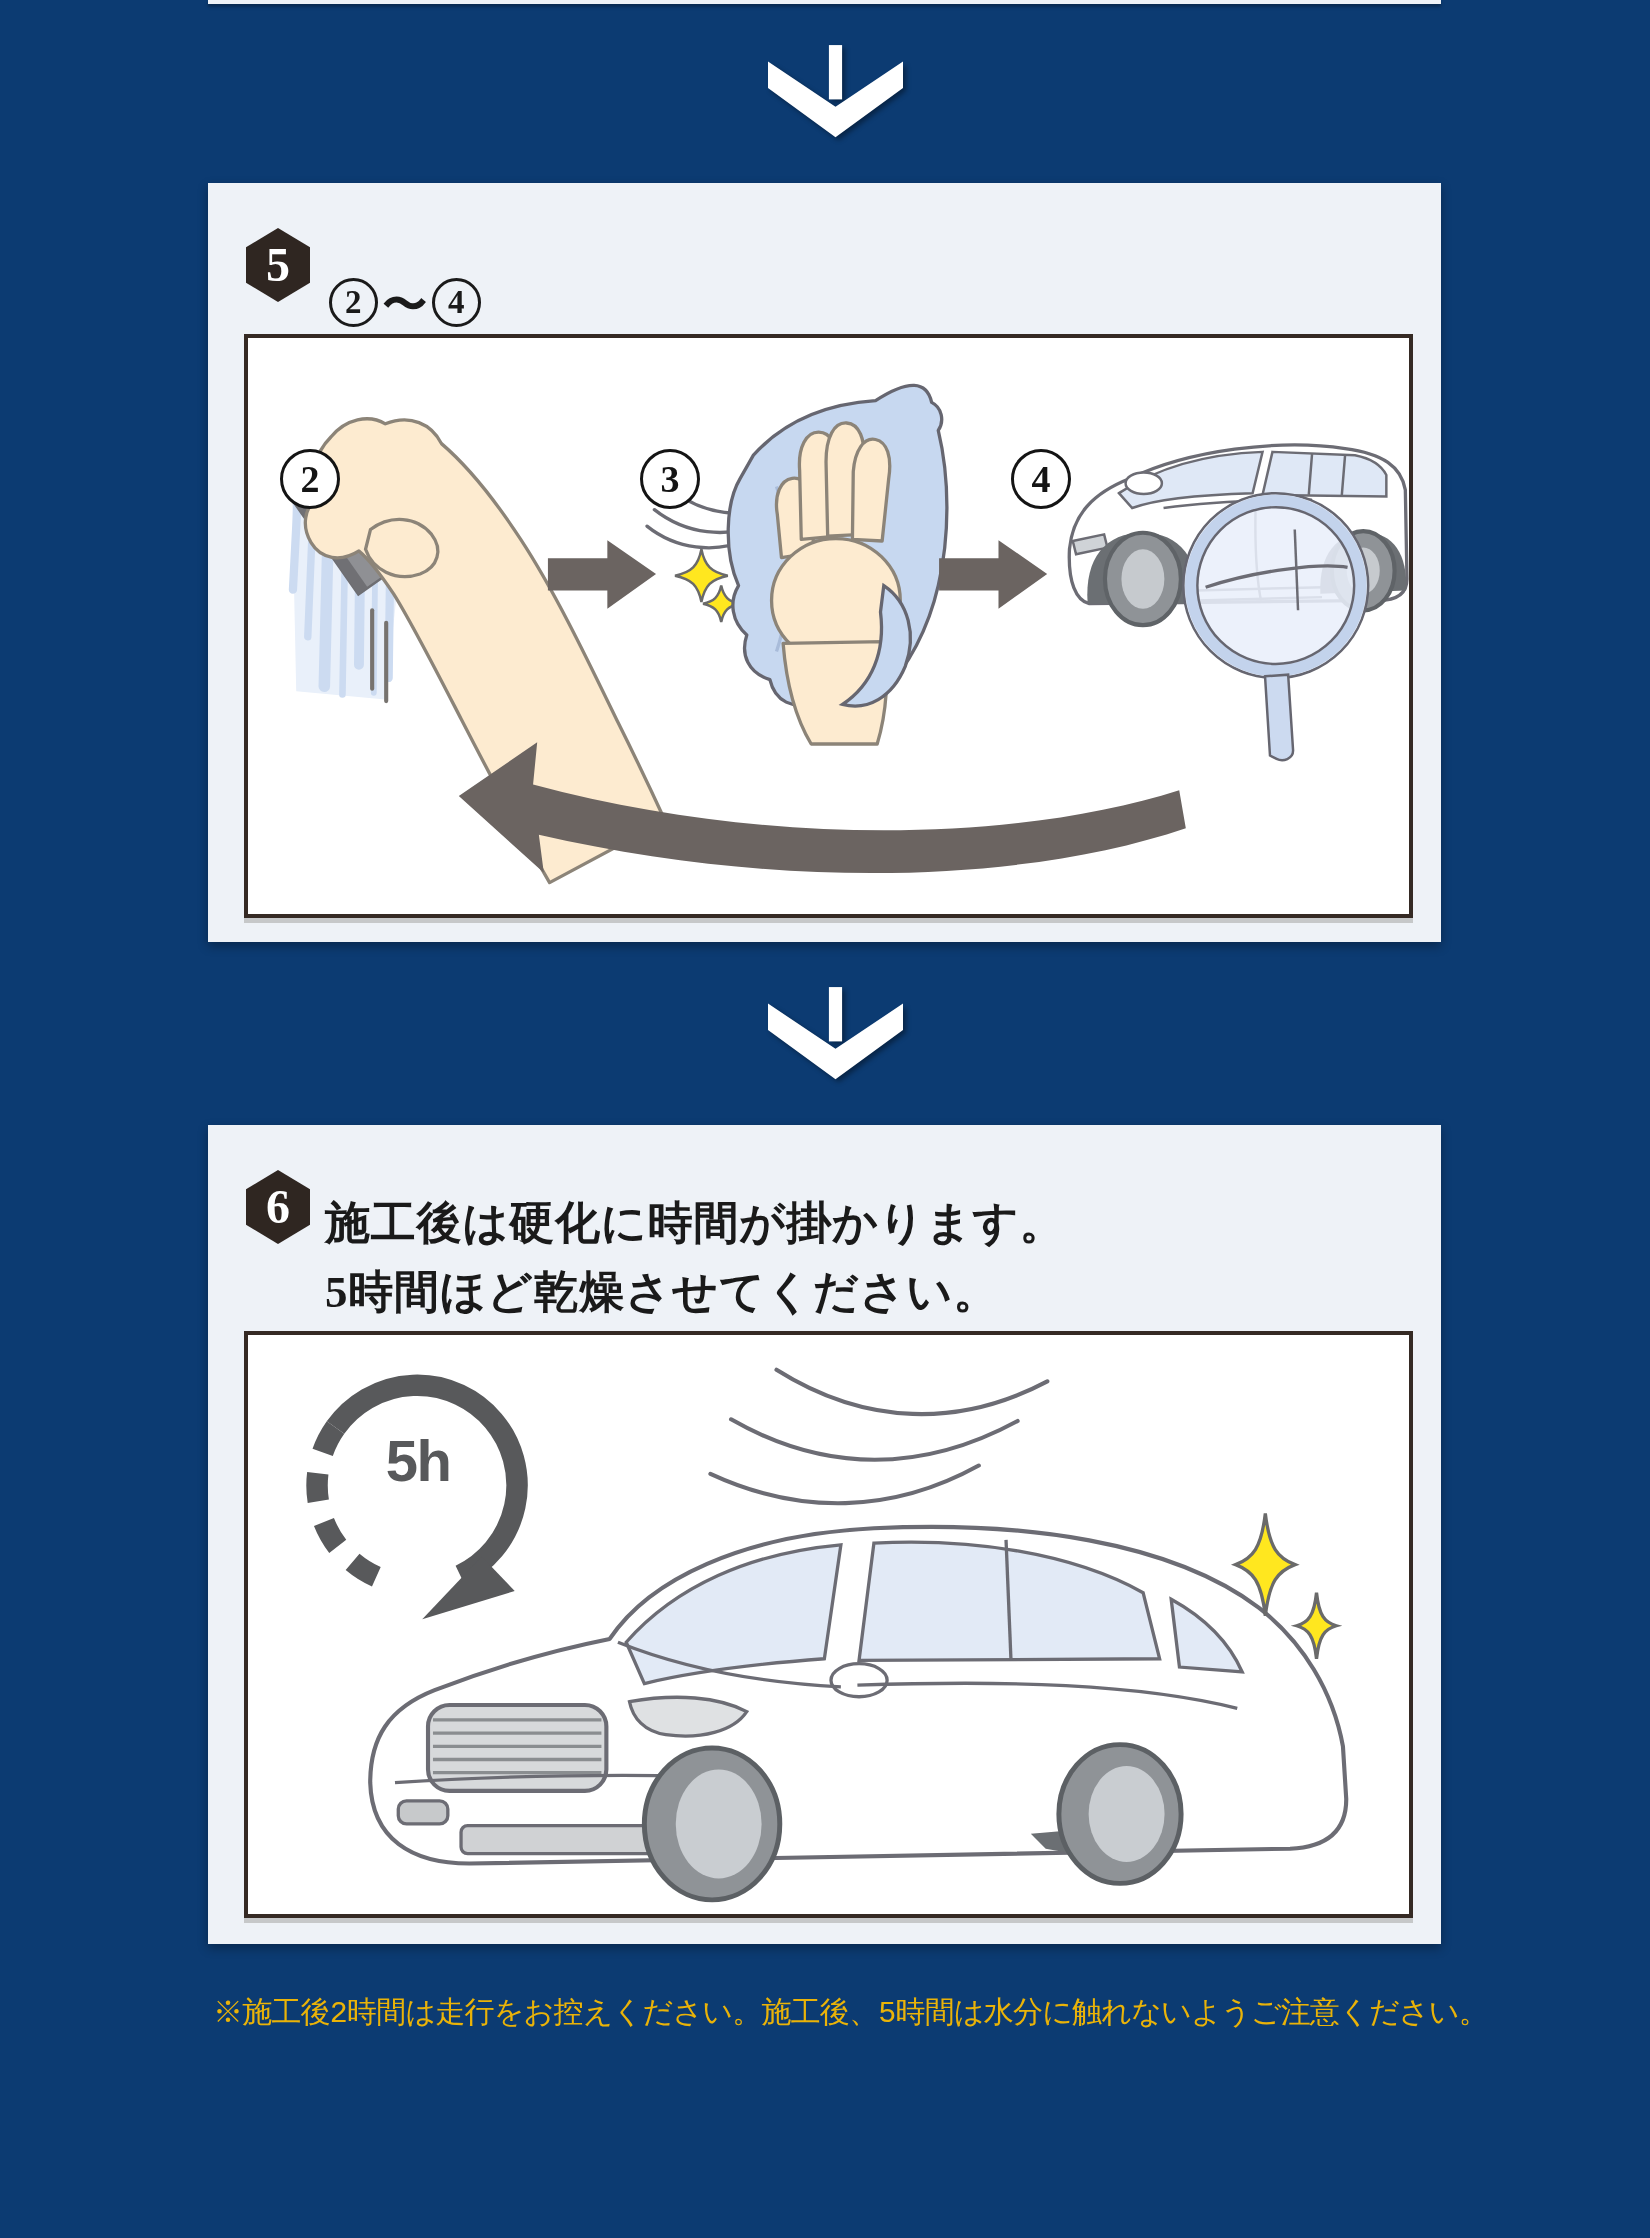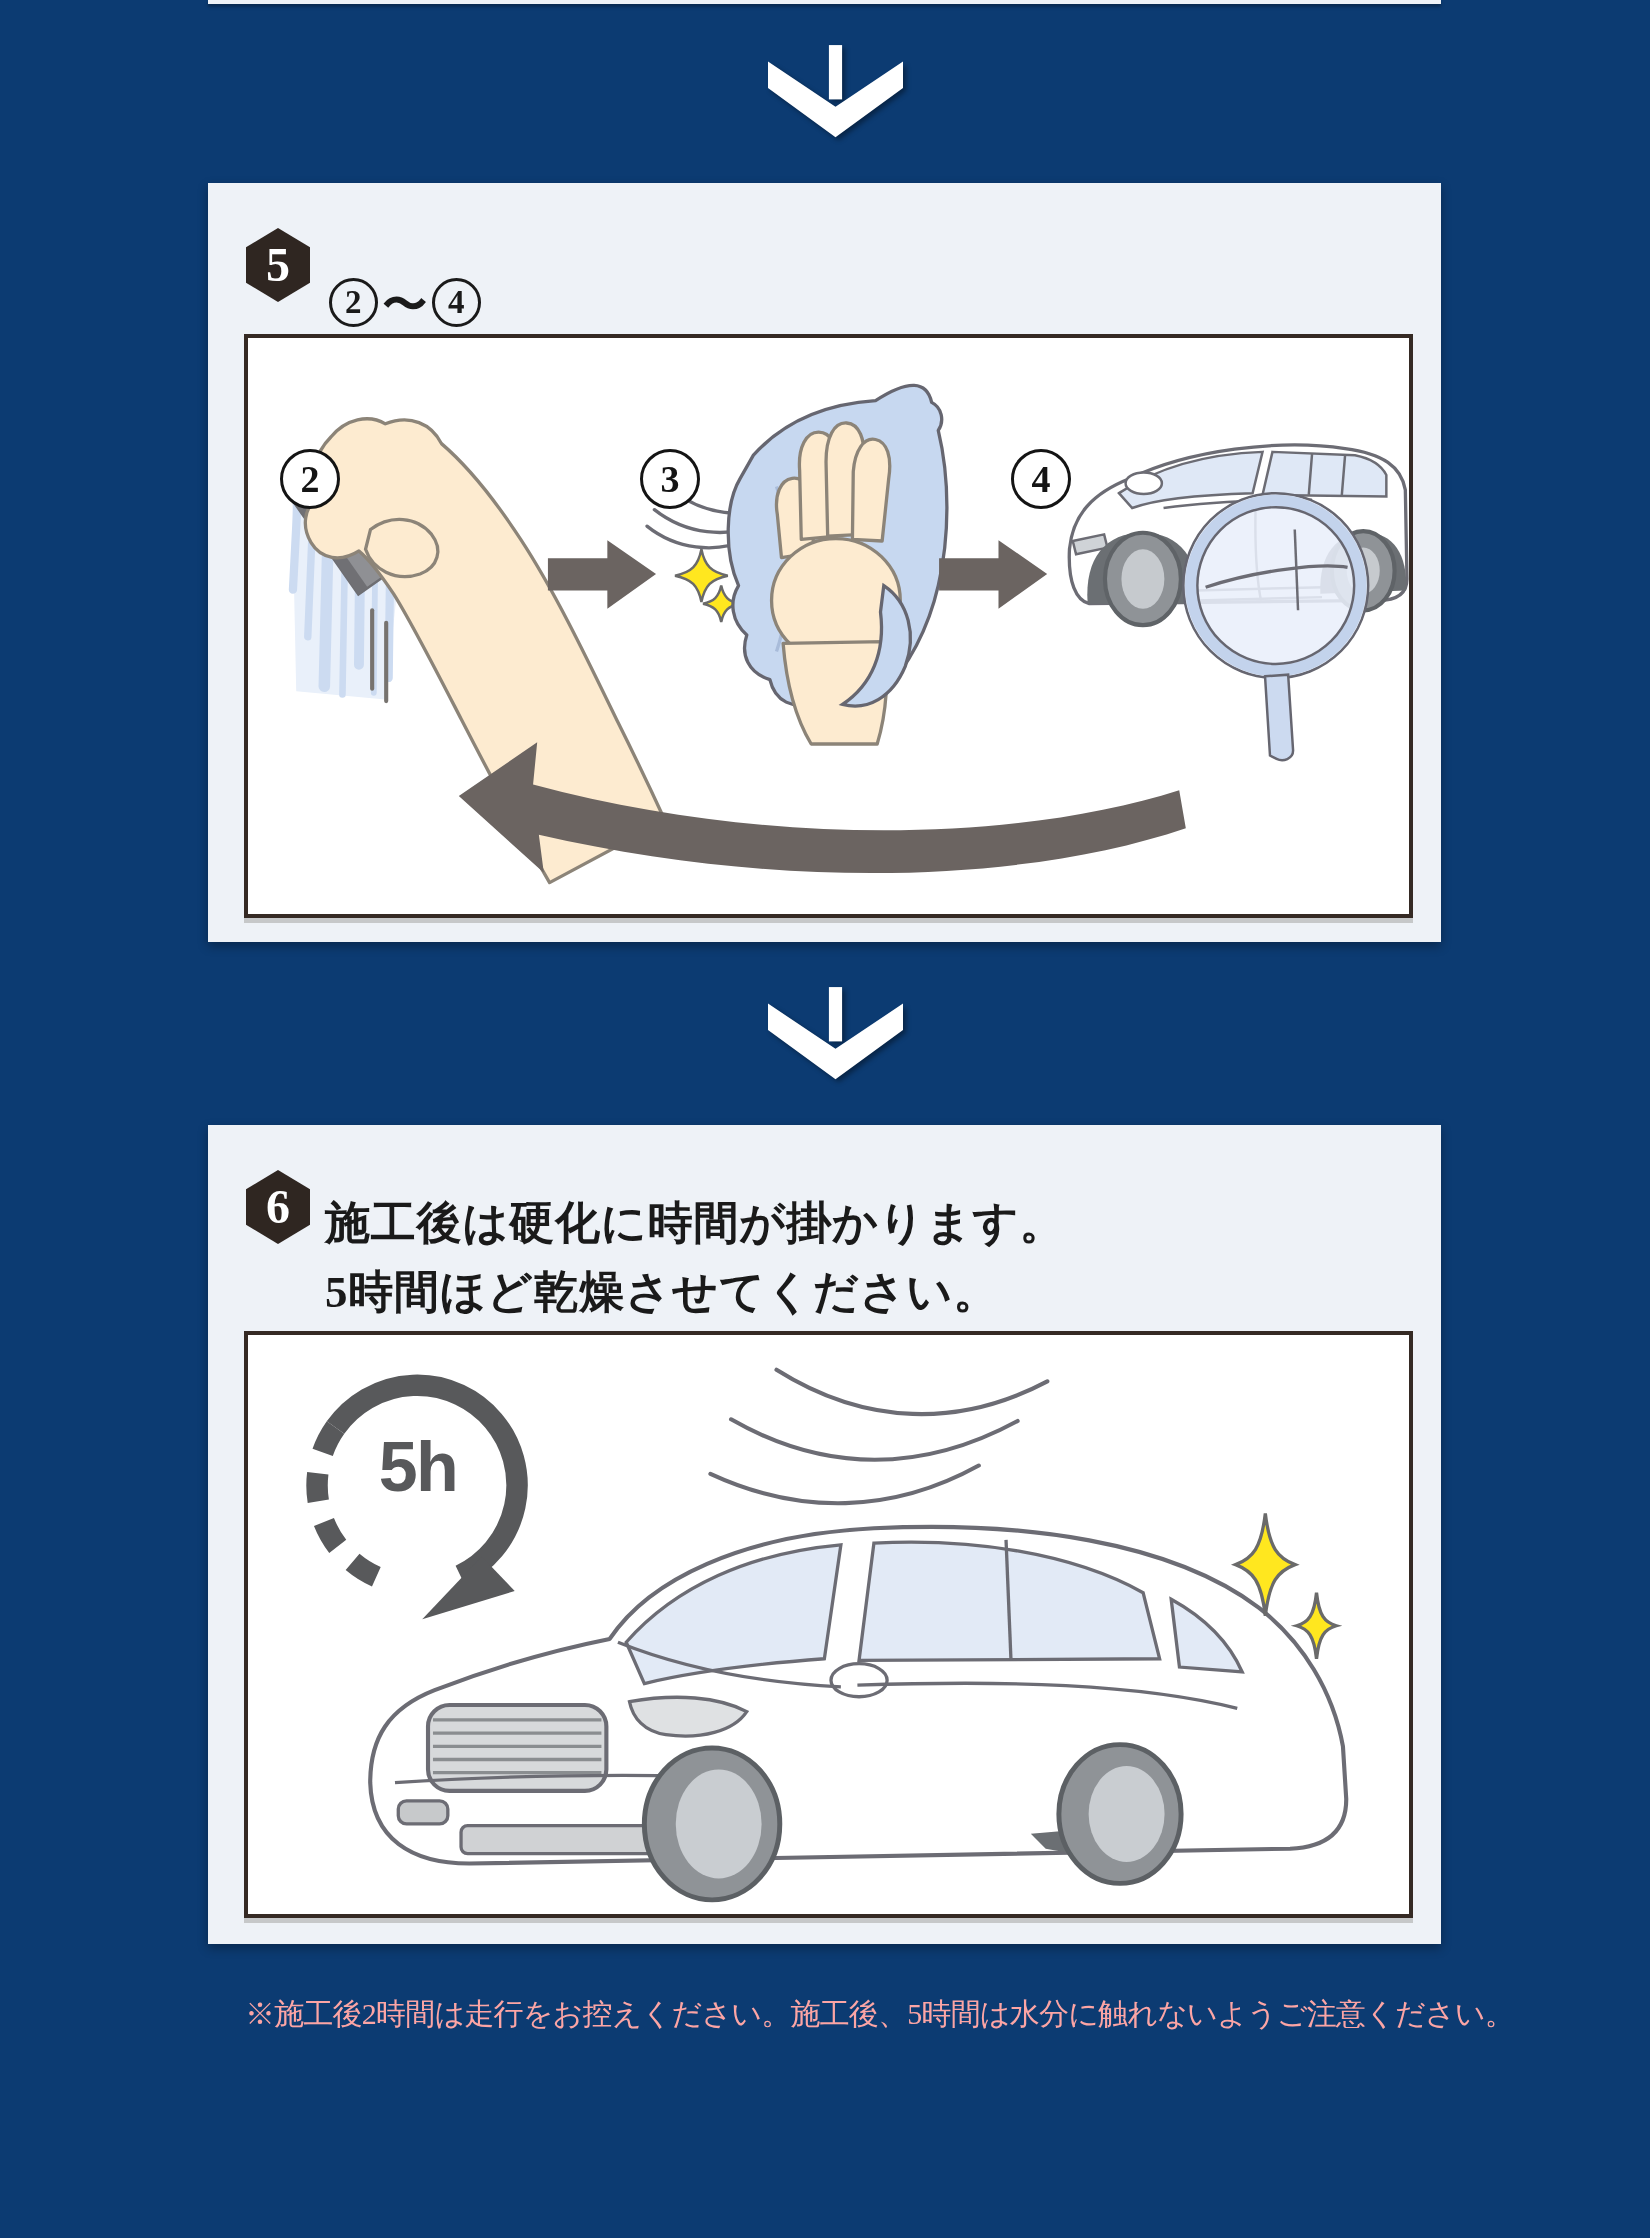--- a/index.html
+++ b/index.html
@@ -28,24 +28,24 @@
   .illus{position:absolute;left:36px;width:1161px;background:#ffffff;
          border:4.1px solid #352a24;box-shadow:0 5px 0 rgba(60,48,40,.22);}
   .illus5{top:151px;height:576px;}
   .illus6{top:206px;height:579px;}
   .illus svg{position:absolute;left:0;top:0;}
   .ilabel{position:absolute;width:54px;height:54px;border:3.3px solid #141414;border-radius:50%;
           background:#ffffff;display:flex;align-items:center;justify-content:center;
           font-size:38px;font-weight:bold;color:#141414;}
   .duration{position:absolute;left:62px;top:97px;width:216px;text-align:center;
             font-family:"Liberation Sans","DejaVu Sans",sans-serif;
-            font-size:70px;font-weight:bold;color:#58595b;letter-spacing:-1.7px;line-height:1;}
-  .notes{position:absolute;left:213px;top:1991px;width:1321px;color:#fca5a5;
-         font-family:Liberation Serif, serif;
-         font-size:30px;letter-spacing:-0.8px;line-height:46px;margin-left:32px;}
+            font-size:58px;font-weight:bold;color:#58595b;letter-spacing:-1.7px;line-height:1;}
+  .notes{position:absolute;left:213px;top:1991px;width:1321px;color:#eab308;
+         font-family:Liberation Mono, monospace;
+         font-size:30px;letter-spacing:-0.8px;line-height:46px;}
   .note-line{white-space:nowrap;}
   .note-line.indent{padding-left:31px;}
 </style>
 </head>
 <body>
 
 <div class="page">
 
   <div class="top-strip"></div>
 

